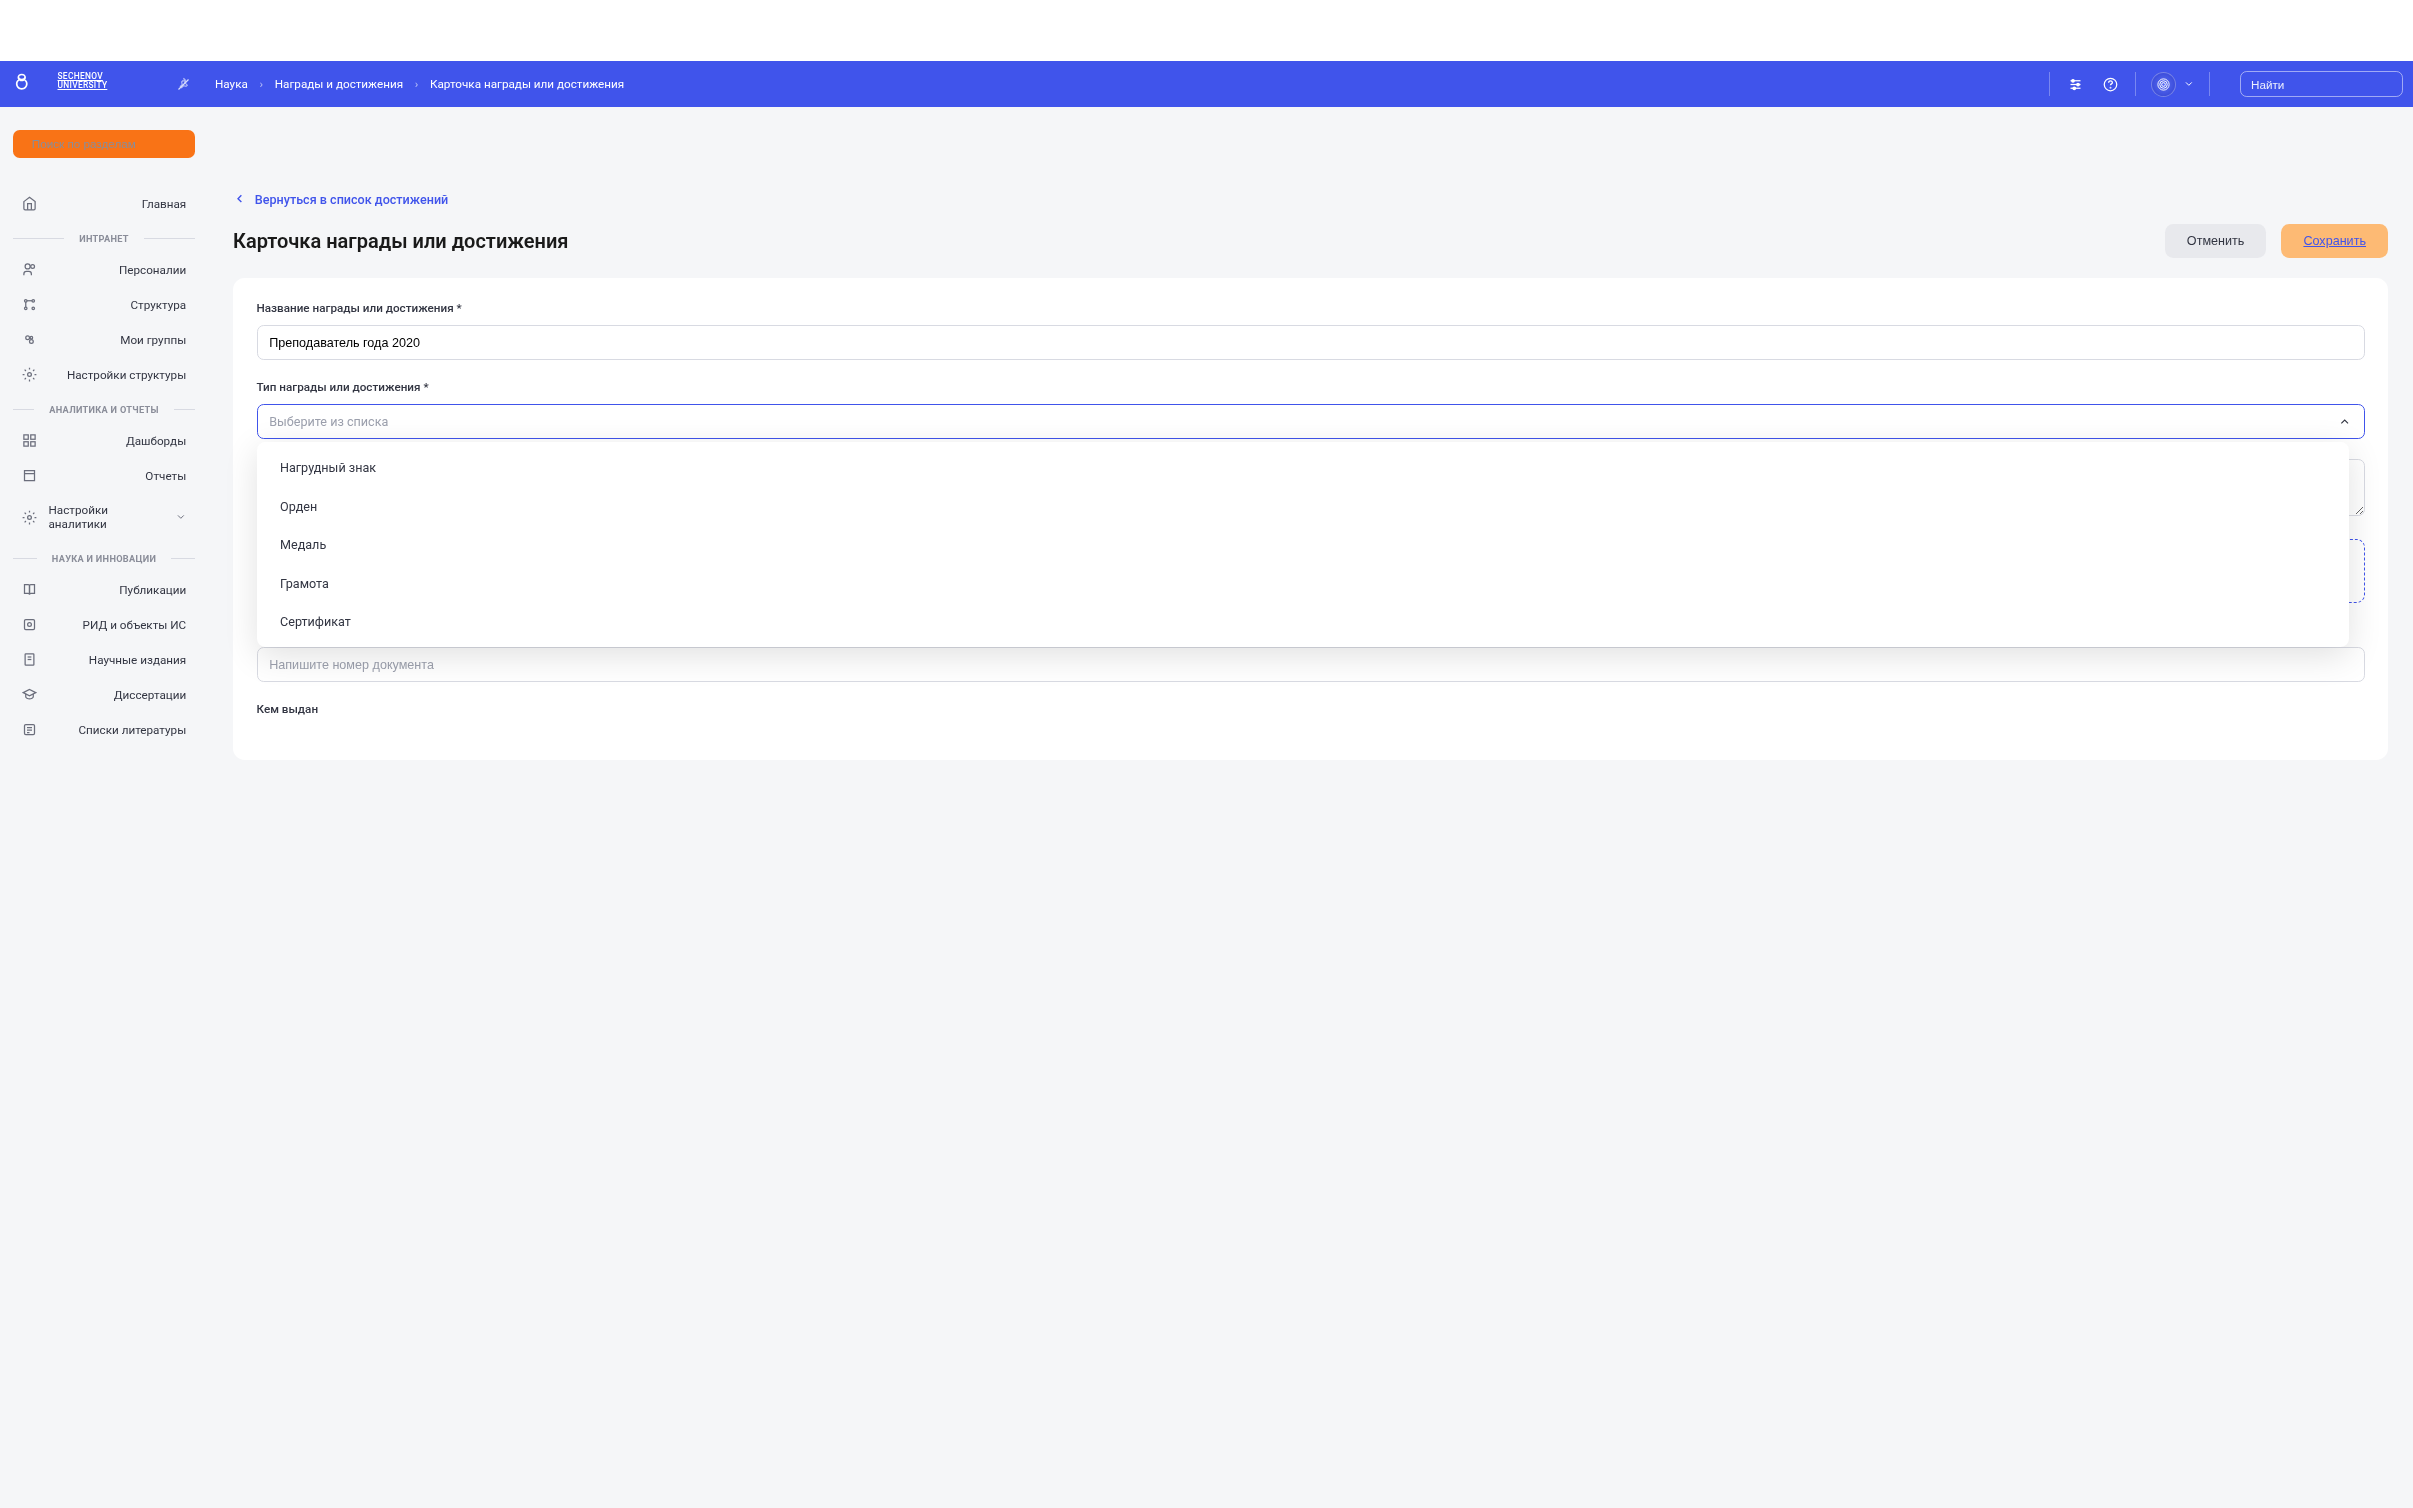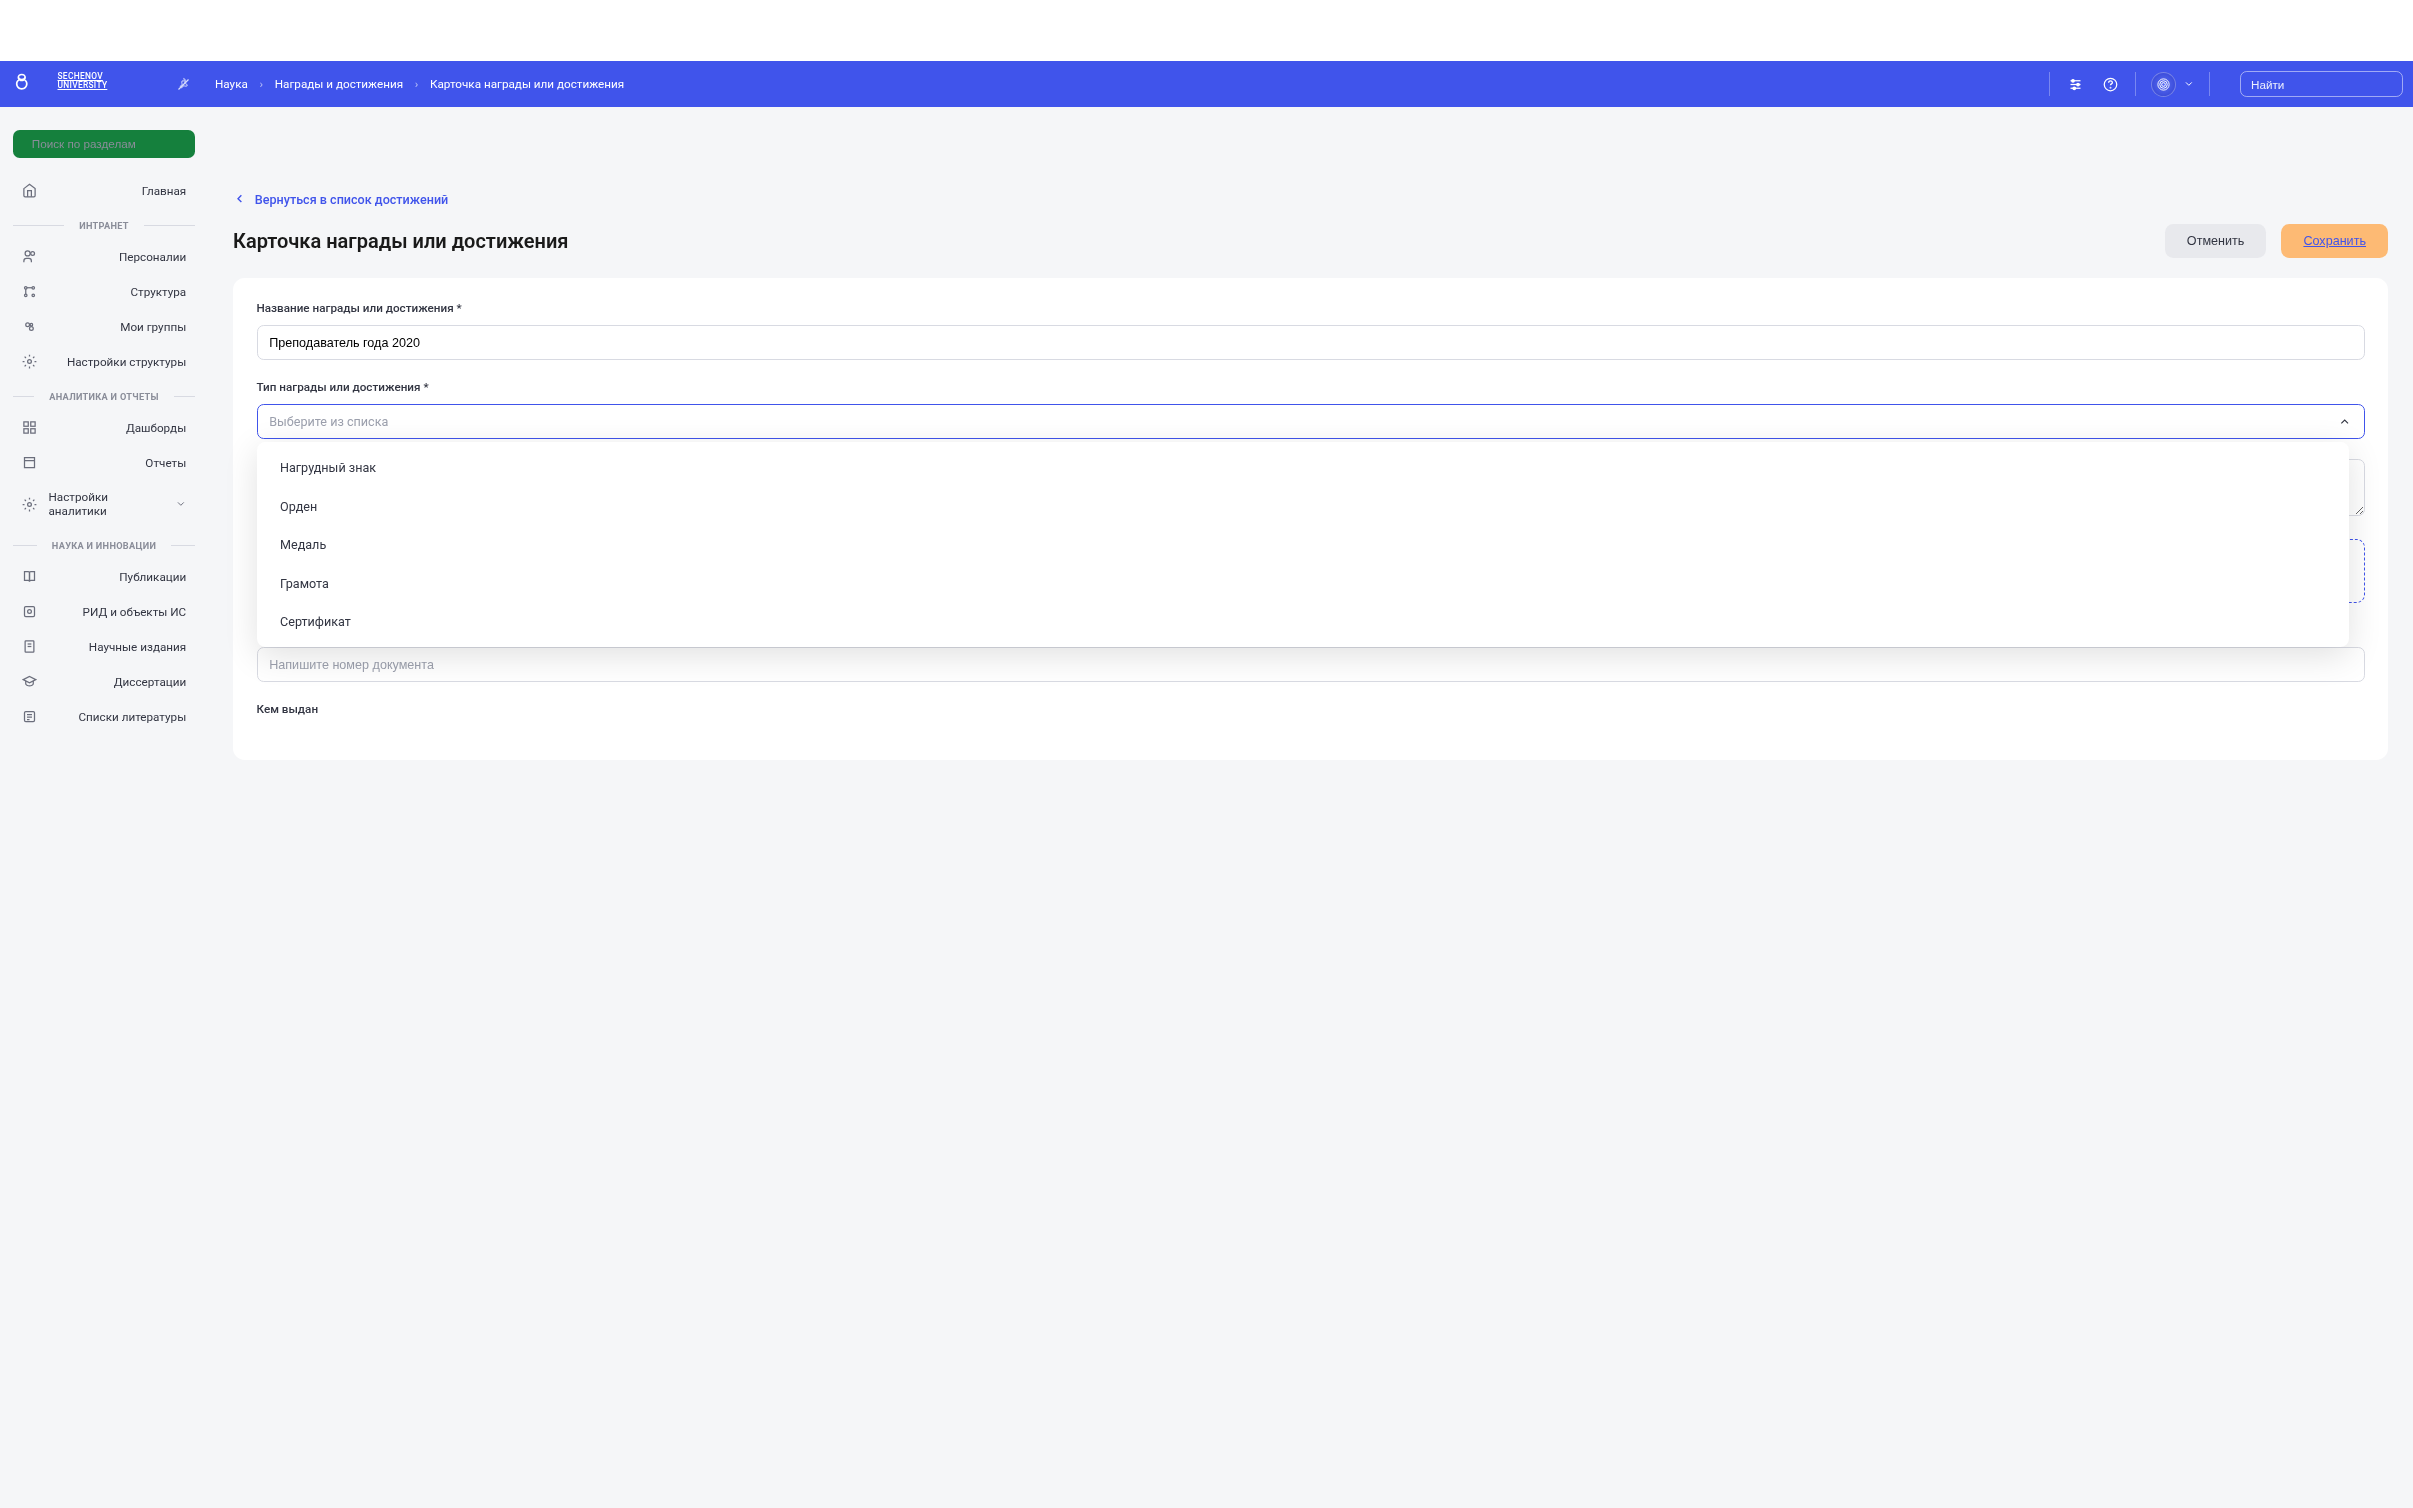--- a/index.html
+++ b/index.html
@@ -21,21 +21,21 @@
     .avatar { width: 25px; height: 25px; border-radius: 50%; background: radial-gradient(circle, #5a6ef5 0%, #3040d0 100%); display: flex; align-items: center; justify-content: center; border: 0.8px solid rgba(255,255,255,0.3); }
     .search-box { width: 163px; height: 26px; background: transparent; border: 0.8px solid rgba(255,255,255,0.5); border-radius: 6.7px; display: flex; align-items: center; padding: 0 10px; margin-left: 15px; }
     .search-input { background: transparent; border: none; color: white; font-size: 11.7px; flex: 1; outline: none; }
     .search-input::placeholder { color: rgba(255,255,255,0.9); }
     
     
     .top-space { height: 61px; background: white; }
     
     
     .sidebar { position: fixed; left: 0; top: 107px; bottom: 0; width: 208px; padding: 22.6px 13.4px 13.4px 13.4px; overflow-y: auto; }
-    .sidebar-search { width: 100%; height: 28.5px; background: #15803d; border-radius: 6.7px; display: flex; align-items: center; padding: 0 11.7px; margin-bottom: 15px; }
+    .sidebar-search { width: 100%; height: 28.5px; background: #f97316; border-radius: 6.7px; display: flex; align-items: center; padding: 0 11.7px; margin-bottom: 28px; }
     .sidebar-search input { background: transparent; border: none; font-size: 11.7px; flex: 1; outline: none; margin-left: 6.7px; }
     .sidebar-search input::placeholder { color: #8a8d99; }
     .sidebar-item { display: flex; align-items: center; gap: 11.7px; padding: 10px 8.4px; font-size: 11.7px; color: #323542; cursor: pointer; border-radius: 5px; justify-content: space-between; }
     .sidebar-item-icon { width: 15px; height: 15px; display: flex; align-items: center; justify-content: center; color: #6b6e7c; }
     .sidebar-section { display: flex; align-items: center; gap: 15px; padding: 11.7px 0 8.4px 0; font-size: 9.2px; font-weight: 700; letter-spacing: 0.3px; color: #8a8d99; }
     .sidebar-section-line { flex: 1; height: 0.8px; background: #d8dae2; }
     .sidebar-item-chevron { margin-left: auto; color: #6b6e7c; }
     
     
     .main { margin-left: 208px; margin-top: 107px; padding: 23.5px 25px; }

